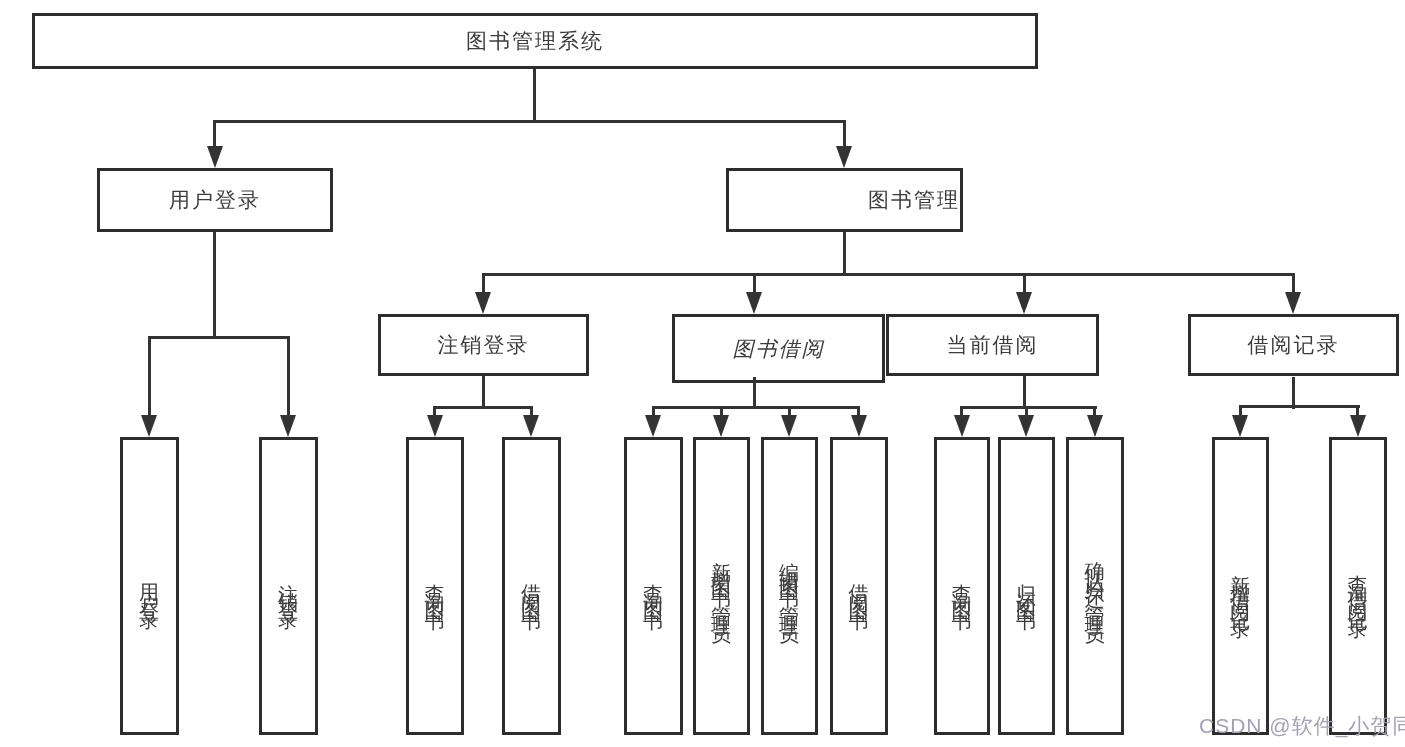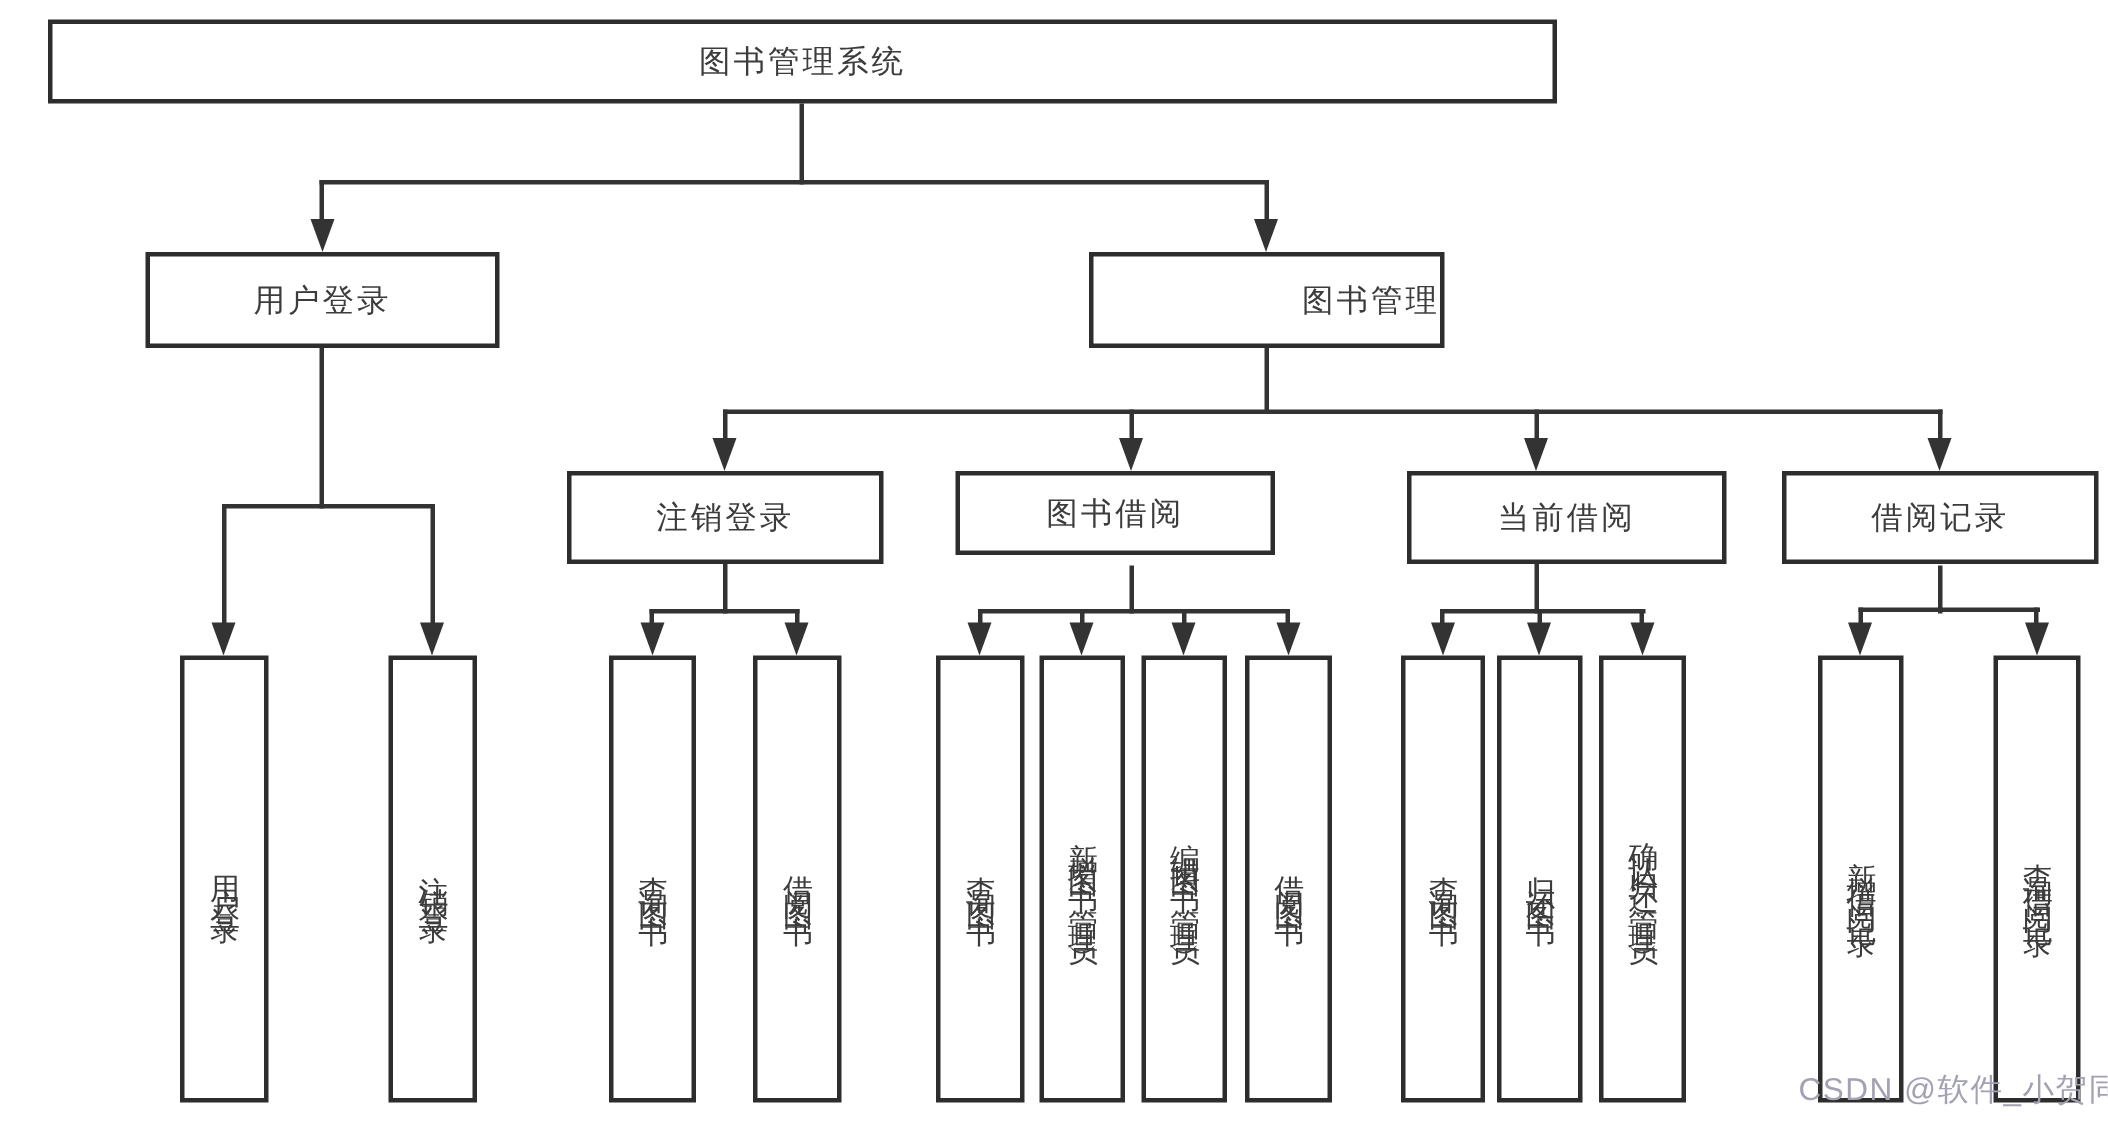--- a/index.html
+++ b/index.html
@@ -77,24 +77,24 @@
   <div class="vl" style="left:1007px;top:273px;height:25px;"></div>
   <div class="vl" style="left:1276px;top:273px;height:25px;"></div>
   <div class="arw" style="left:459px;top:292px;"></div>
   <div class="arw" style="left:730px;top:292px;"></div>
   <div class="arw" style="left:1000px;top:292px;"></div>
   <div class="arw" style="left:1269px;top:292px;"></div>
 
   <div class="box" style="left:362px;top:314px;width:211px;height:62px;">
     <span>注销登录</span>
   </div>
-  <div class="box" style="left:621px;top:314px;width:213px;height:56px;">
+  <div class="box" style="left:656px;top:314px;width:213px;height:69px;font-style:italic;">
     <span>图书借阅</span>
   </div>
-  <div class="box" style="left:922px;top:314px;width:213px;height:62px;">
+  <div class="box" style="left:870px;top:314px;width:213px;height:62px;">
     <span>当前借阅</span>
   </div>
   <div class="box" style="left:1172px;top:314px;width:211px;height:62px;">
     <span>借阅记录</span>
   </div>
 
   <div class="vl" style="left:466px;top:376px;height:33px;"></div>
   <div class="hl" style="left:417px;top:406px;width:100px;"></div>
   <div class="vl" style="left:417px;top:406px;height:14px;"></div>
   <div class="vl" style="left:514px;top:406px;height:14px;"></div>

